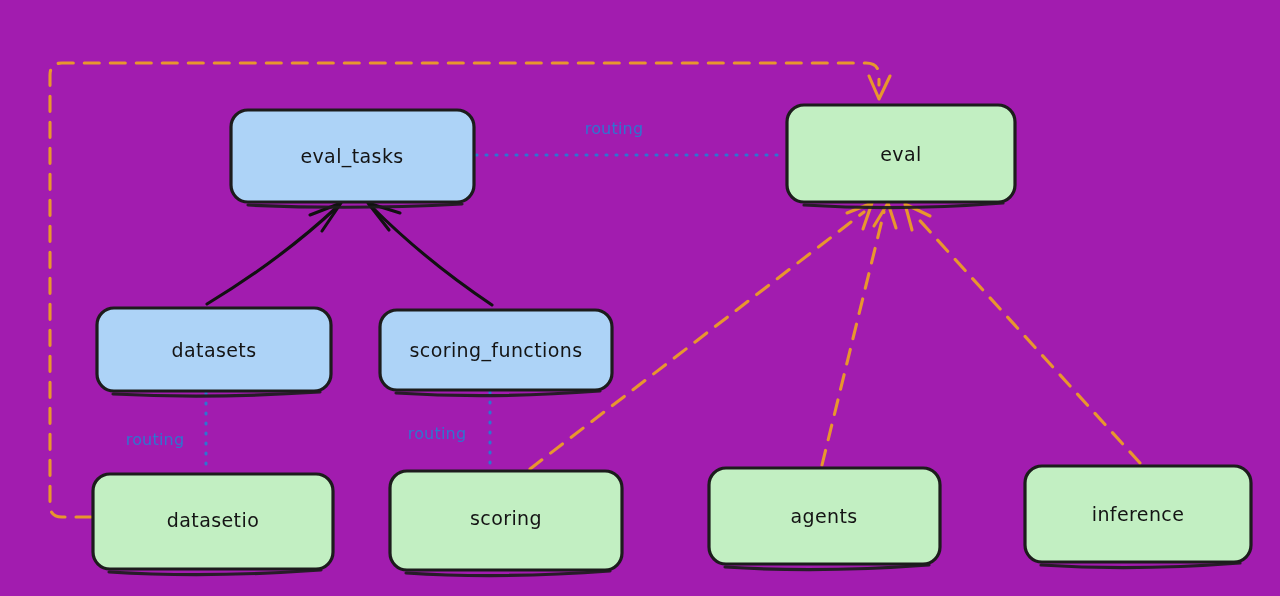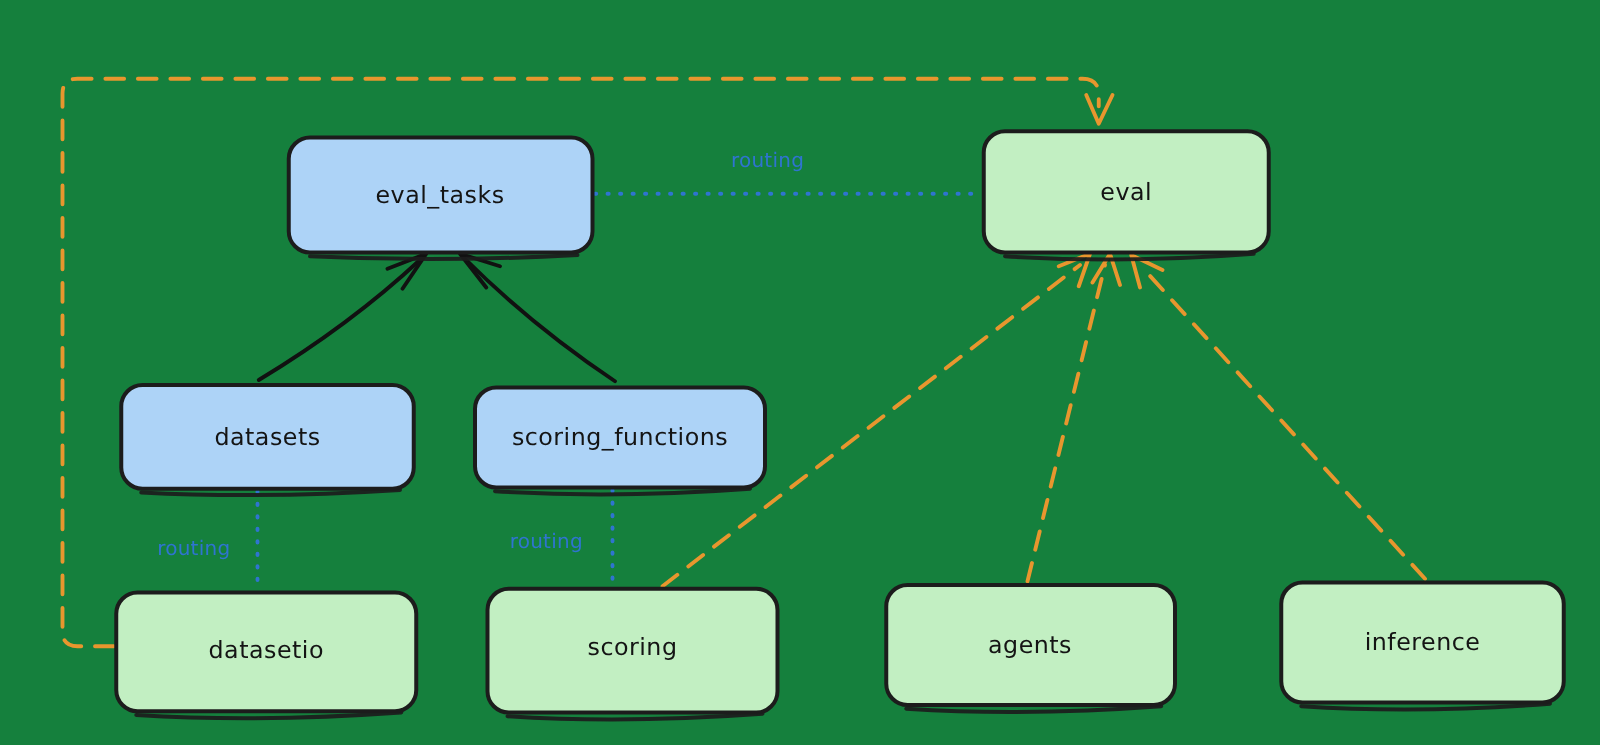--- a/index.html
+++ b/index.html
@@ -11,21 +11,21 @@
   body {
     width: 1280px;
     height: 596px;
     font-family: "DejaVu Sans", sans-serif;
     overflow: hidden;
   }
   #diagram-root {
     position: relative;
     width: 1280px;
     height: 596px;
-    background: #15803d;
+    background: #a21caf;
   }
   svg#diagram-canvas {
     position: absolute;
     top: 0;
     left: 0;
     width: 1280px;
     height: 596px;
     display: block;
   }
   .node-shape {

